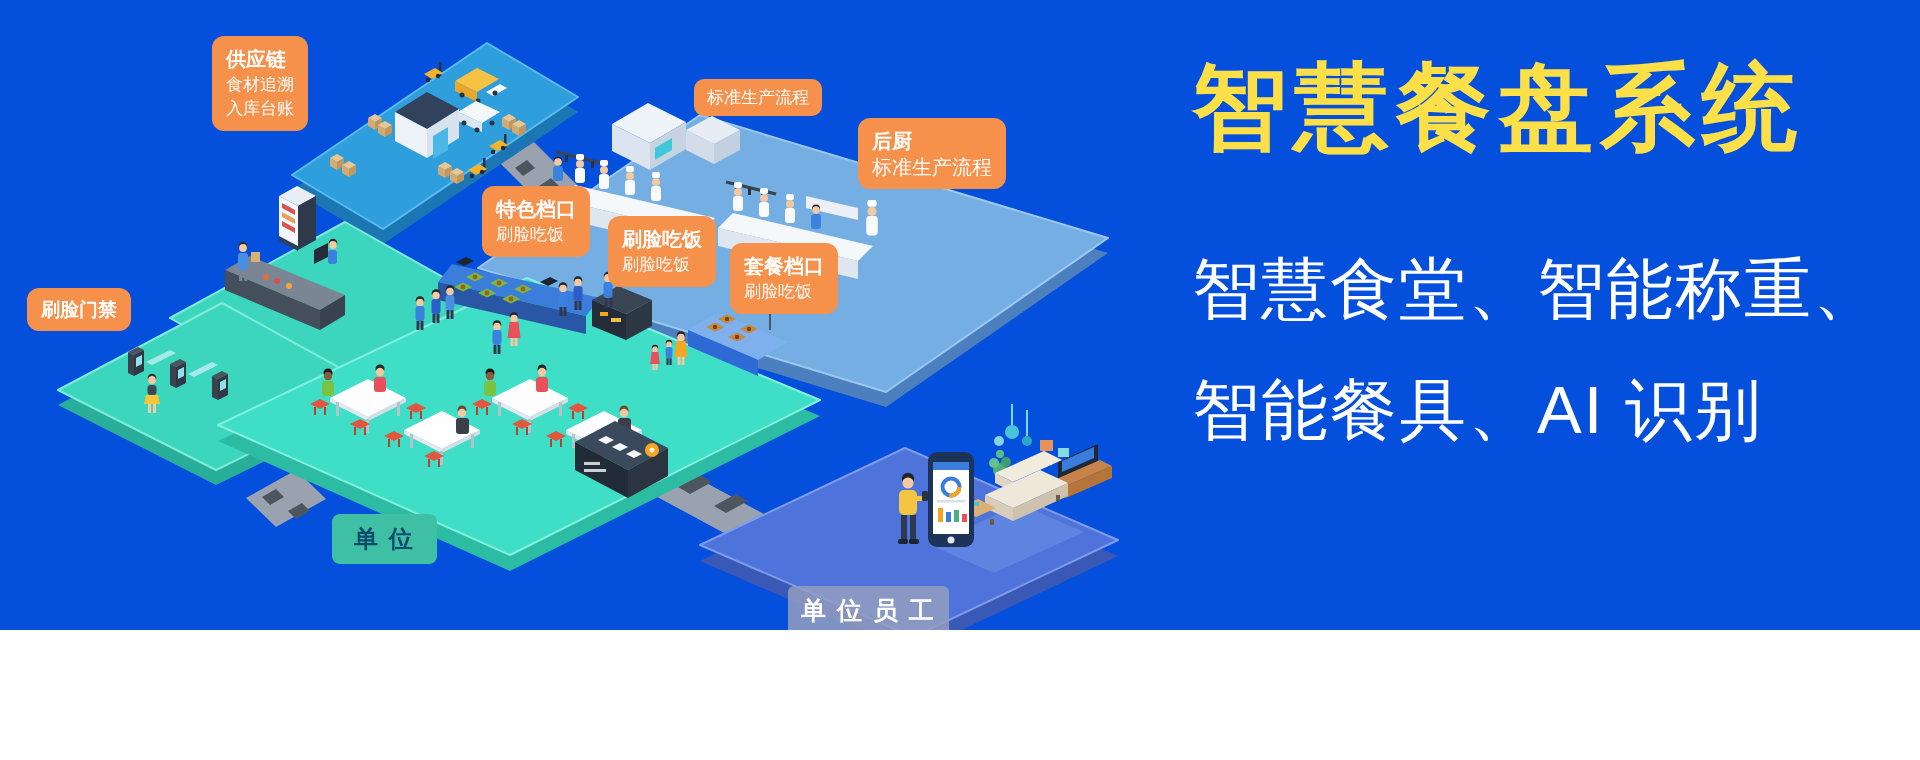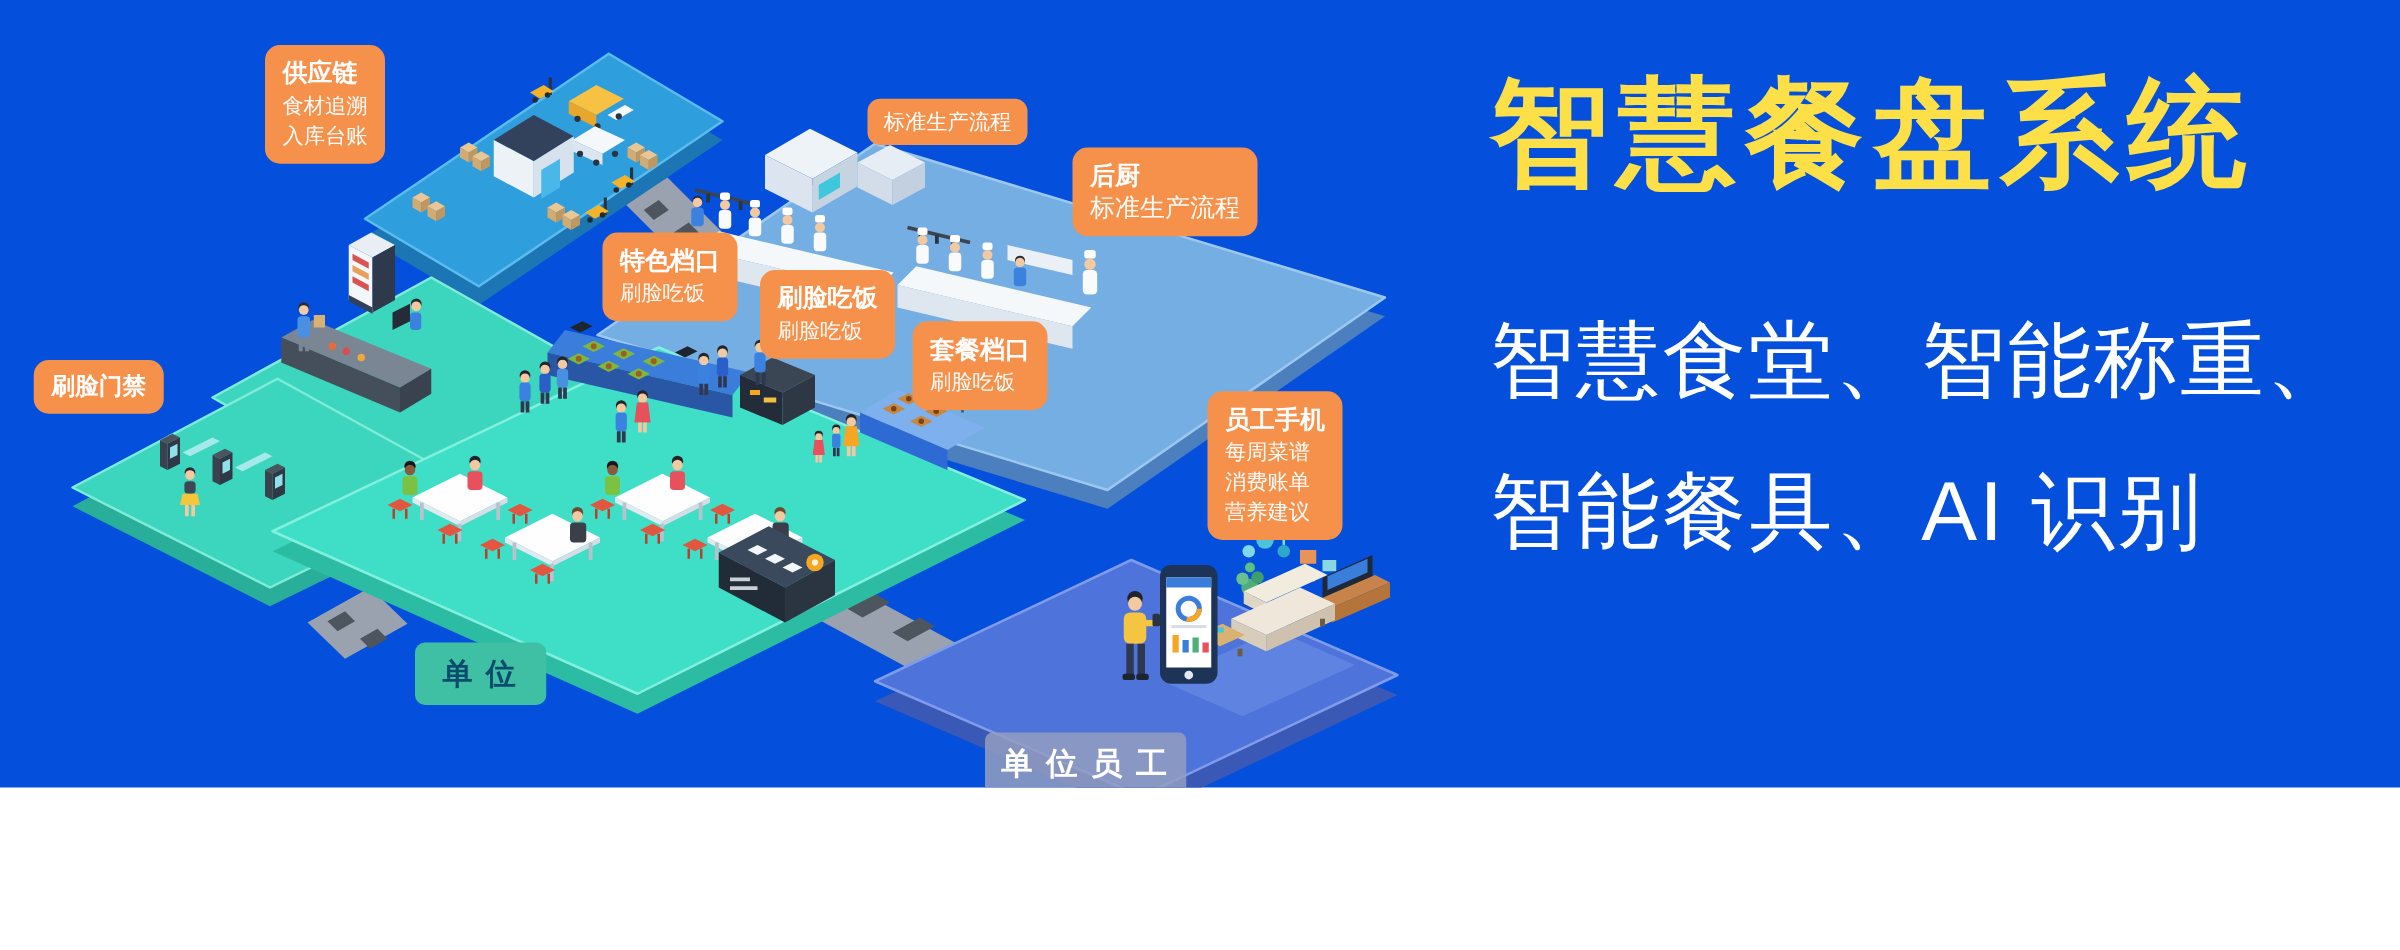--- a/index.html
+++ b/index.html
@@ -664,40 +664,34 @@
   <div class="tag" style="left:482px;top:186px;">
     <div class="tag-title">特色档口</div>
     <div class="tag-line">刷脸吃饭</div>
   </div>
 
   <div class="tag" style="left:608px;top:216px;">
     <div class="tag-title">刷脸吃饭</div>
     <div class="tag-line">刷脸吃饭</div>
   </div>
 
-  <div class="tag" style="left:730px;top:257px;">
+  <div class="tag" style="left:730px;top:243px;">
     <div class="tag-title">套餐档口</div>
     <div class="tag-line">刷脸吃饭</div>
   </div>
 
   <div class="tag tag-sm" style="left:694px;top:79px;">
     <div class="tag-title">标准生产流程</div>
   </div>
 
   <div class="tag" style="left:858px;top:90px;margin-top:28px;">
     <div class="tag-title">后厨</div>
     <div class="tag-line" style="font-size:20px;">标准生产流程</div>
   </div>
 
-  <div class="tag" style="left:966px;top:313px;">
-    <div class="tag-title">员工手机</div>
-    <div class="tag-line">每周菜谱</div>
-    <div class="tag-line">消费账单</div>
-    <div class="tag-line">营养建议</div>
-  </div>
 
   <div class="chip-green" style="left:332px;top:514px;">单 位</div>
 
   <div class="chip-slate" style="left:788px;top:586px;">单 位 员 工</div>
 
   <div class="headline-title">智慧餐盘系统</div>
   <div class="headline-lines">
     <div>智慧食堂、智能称重、</div>
     <div>智能餐具、AI 识别</div>
   </div>

